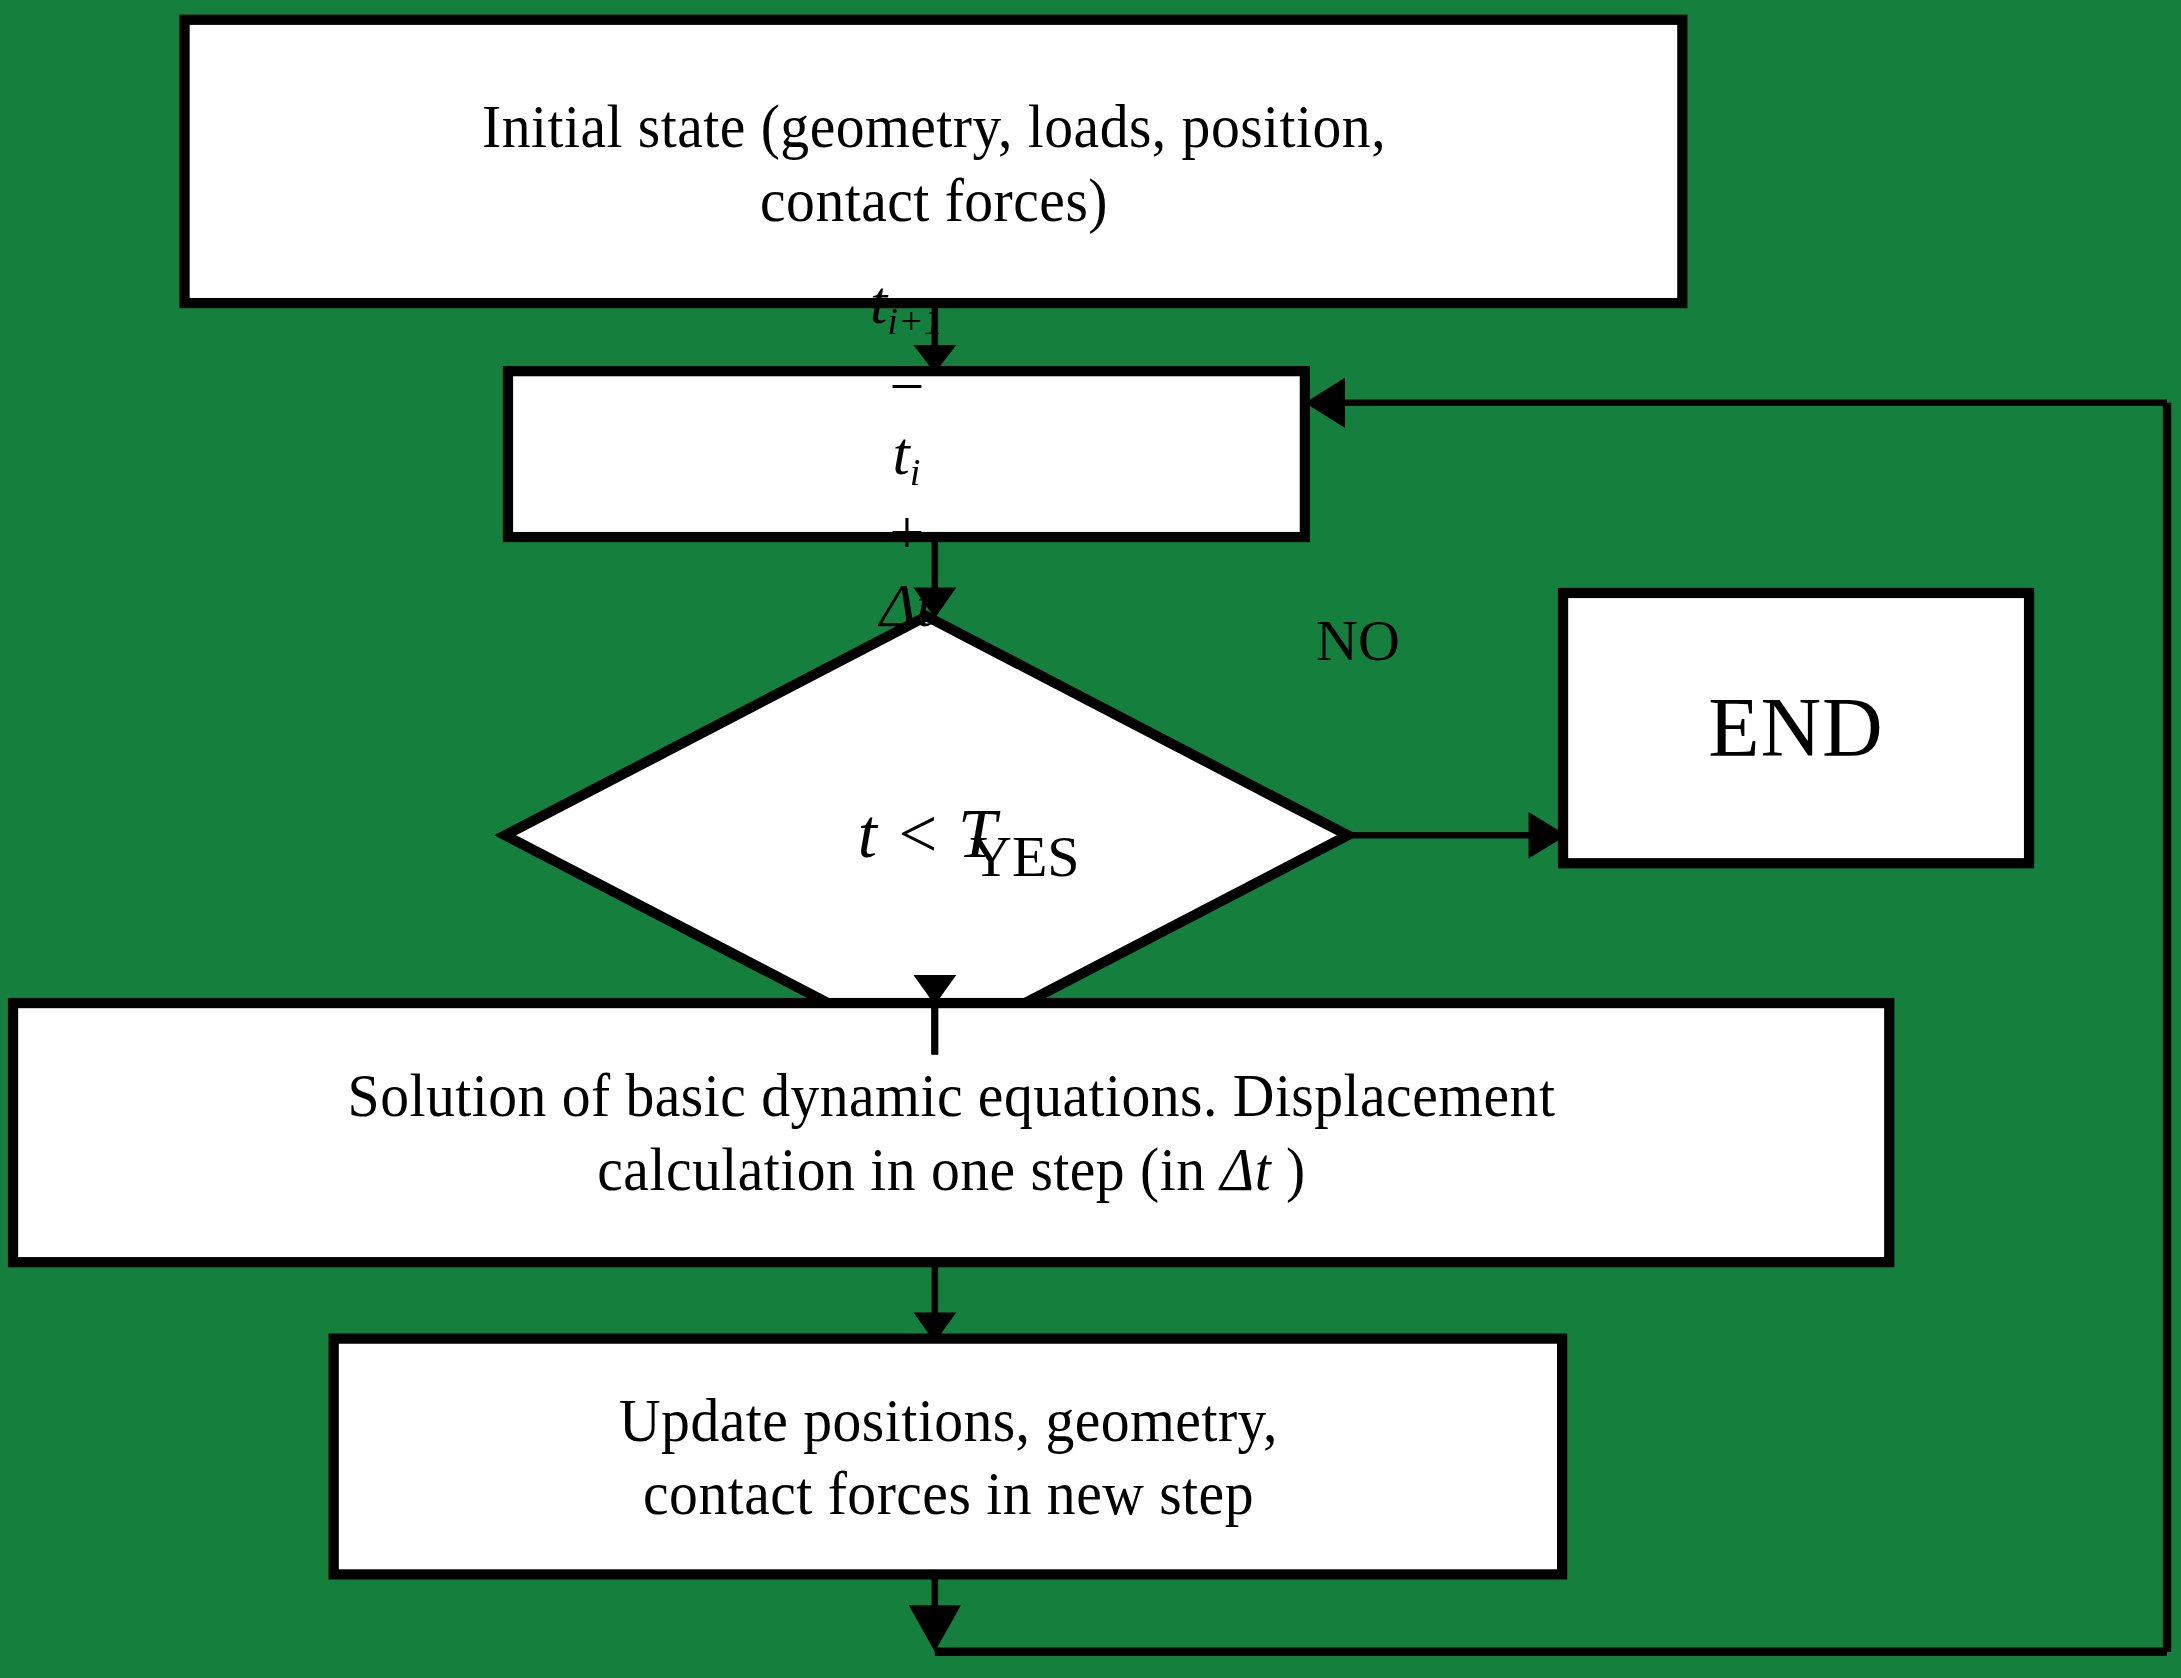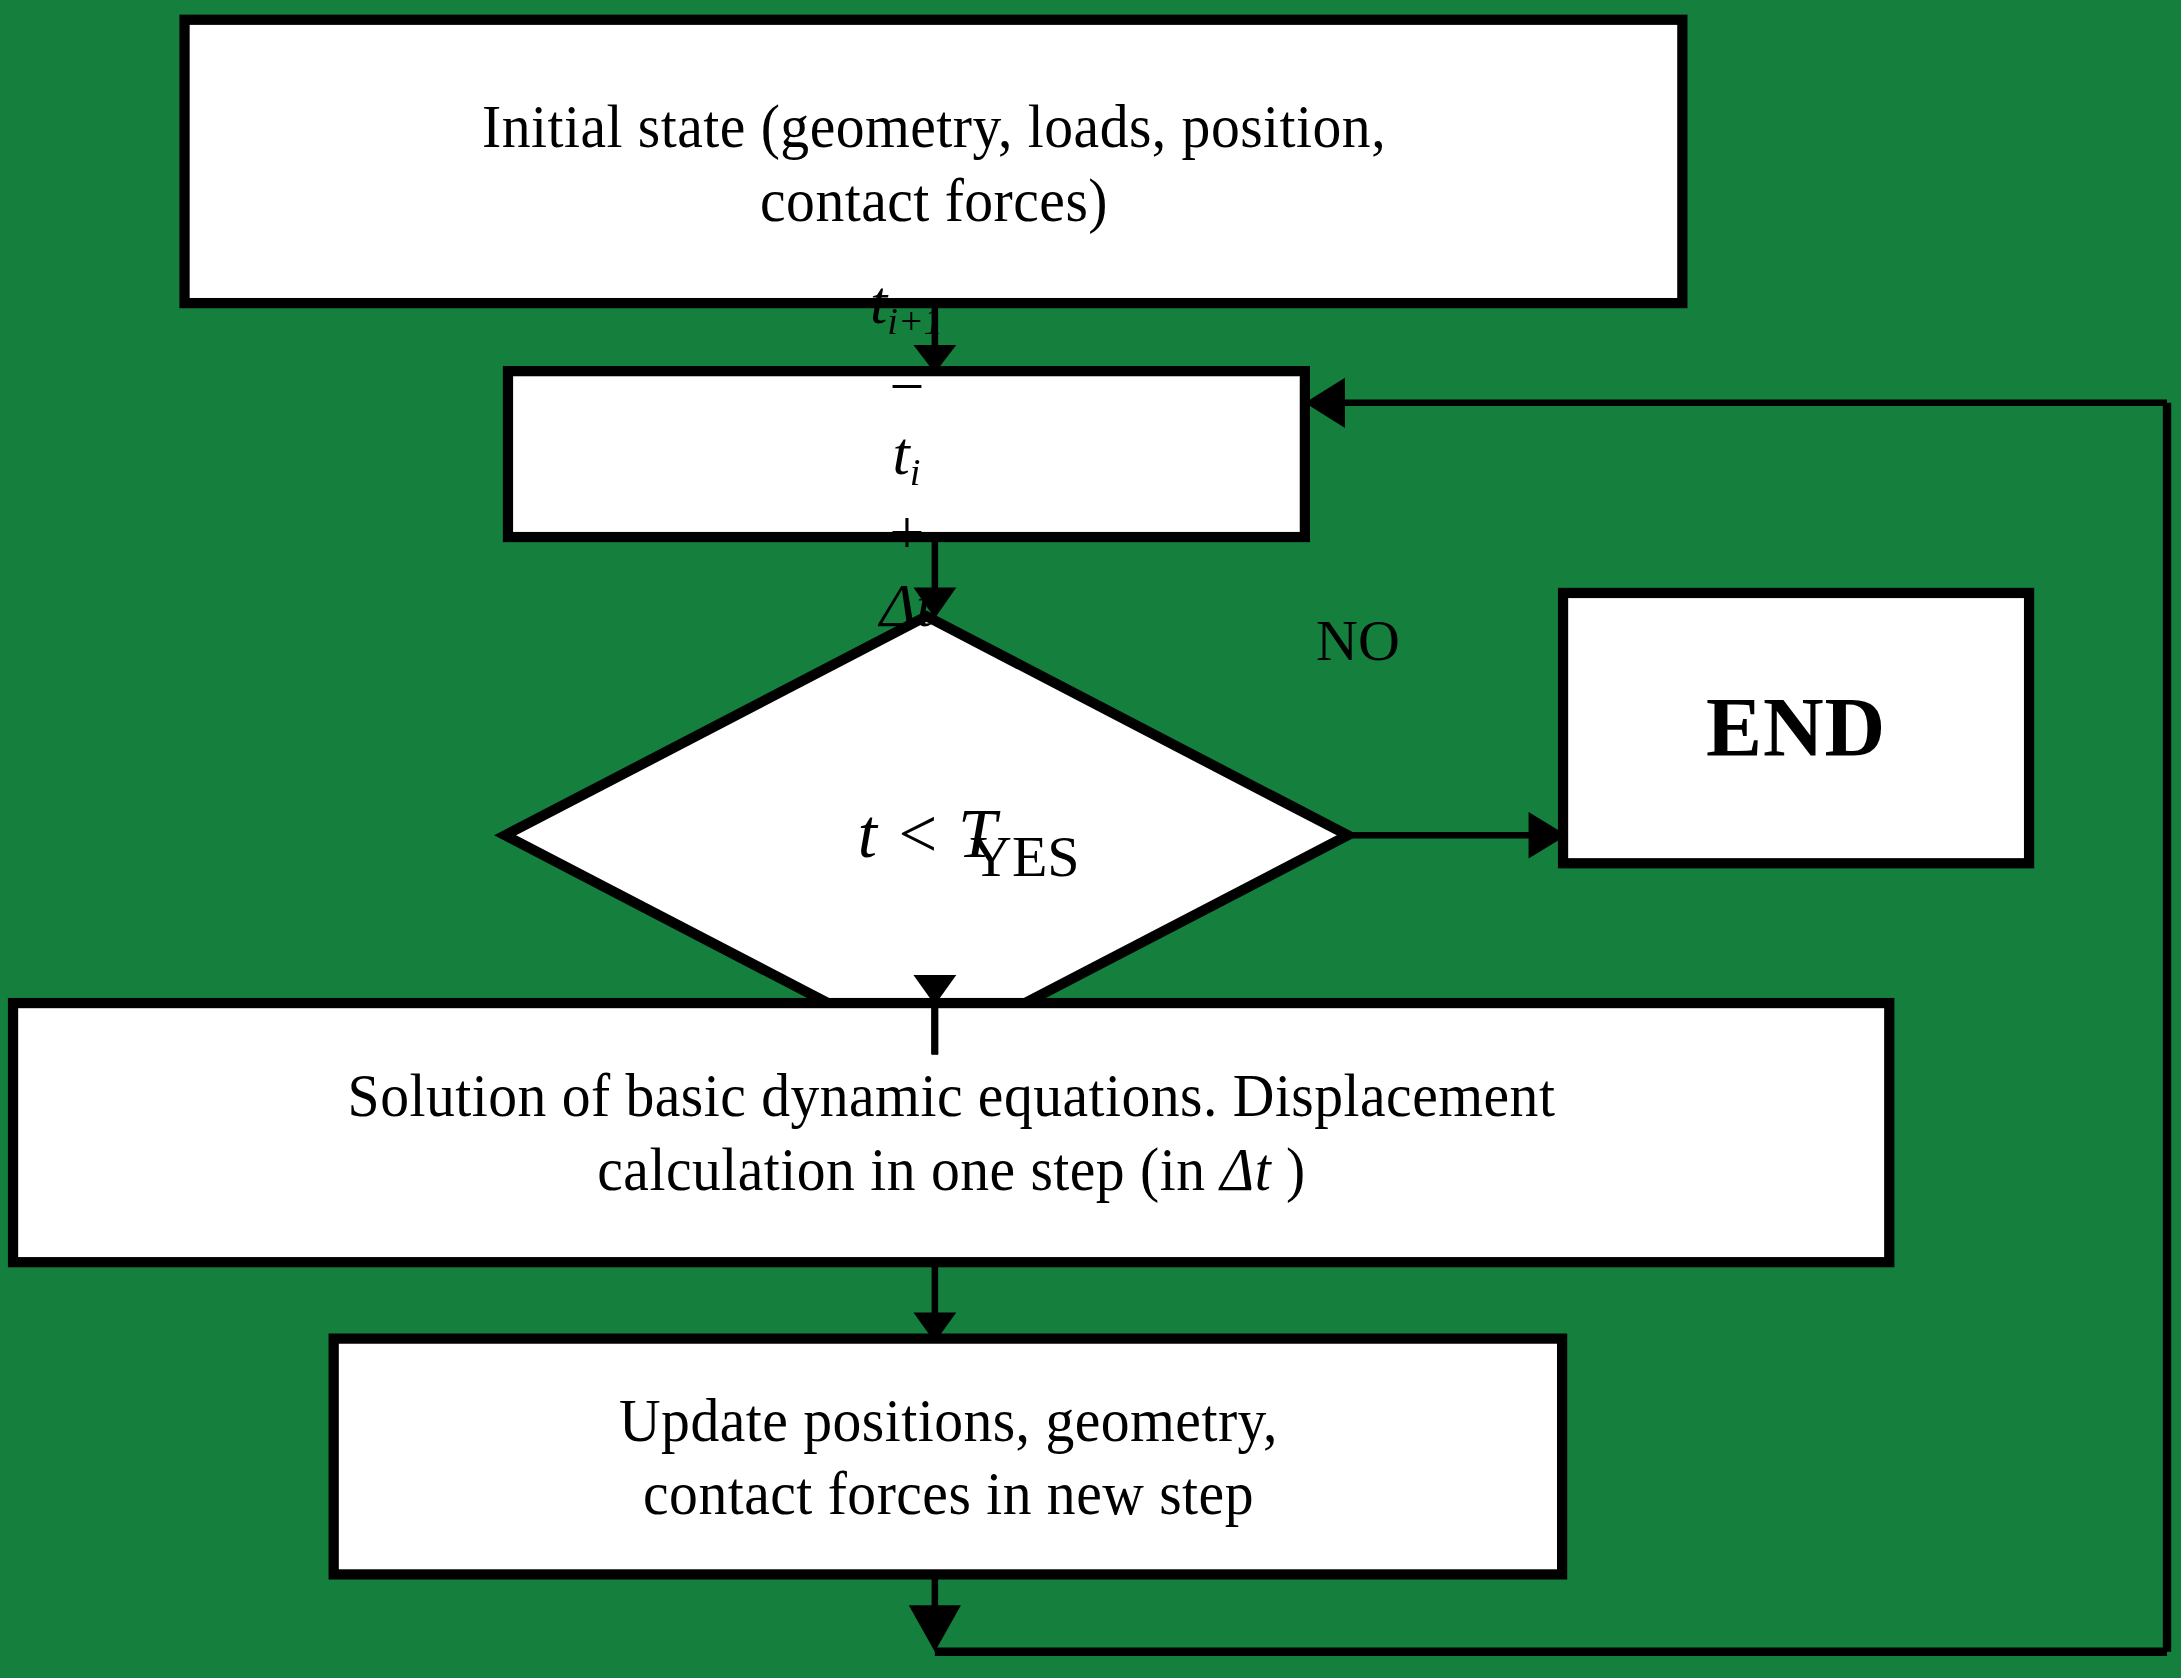--- a/index.html
+++ b/index.html
@@ -20,21 +20,21 @@
     text-align:center;
     line-height:1.18;
     color:#000;
     white-space:pre-line;
     font-family:"Liberation Serif","DejaVu Serif",serif;
     -webkit-font-smoothing:none;
   }
   .box-text{font-size:62px;letter-spacing:0.5px;}
   .box-text.narrow{transform:scaleX(0.93);transform-origin:center center;}
   .eq-text{font-size:62px;font-style:italic;}
-  .end-text{font-size:84px;letter-spacing:0.9px;font-weight:bold;}
+  .end-text{font-size:84px;letter-spacing:0.9px;}
   .branch-text{font-size:58px;}
   .cond-text{font-size:69px;font-style:italic;}
   sub{font-size:0.62em;vertical-align:-0.28em;font-style:italic;}
   .delta{font-style:italic;}
 </style>
 </head>
 <body>
 
 <div id="flow-root">
 

